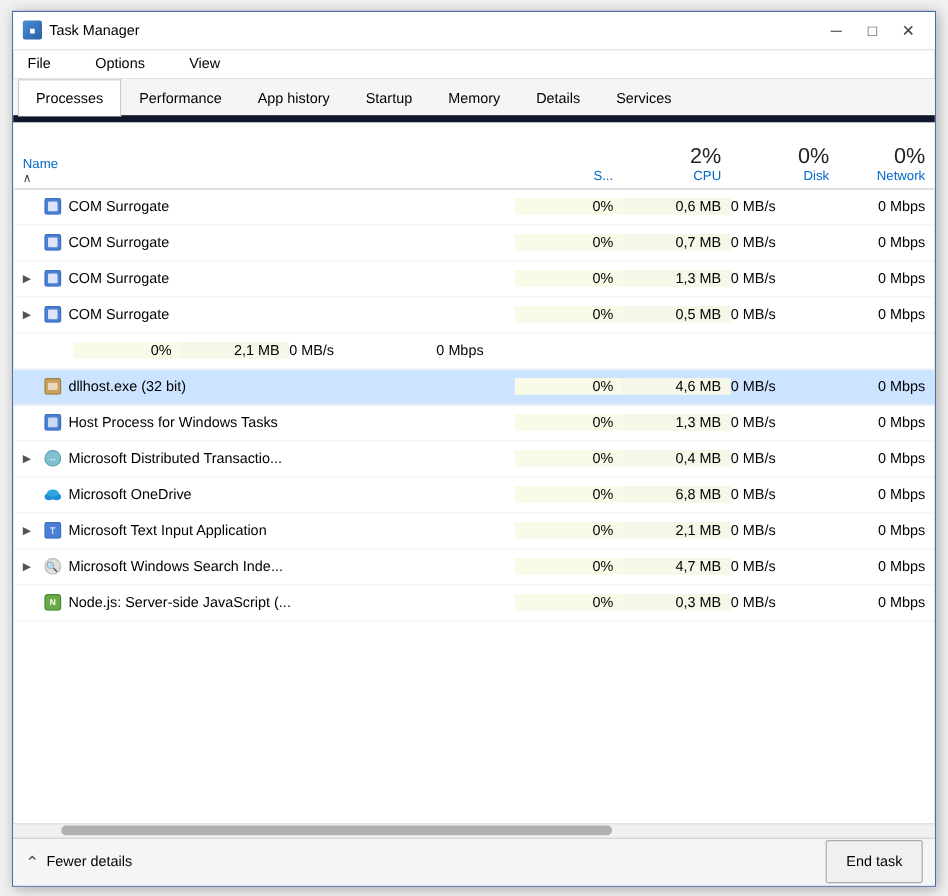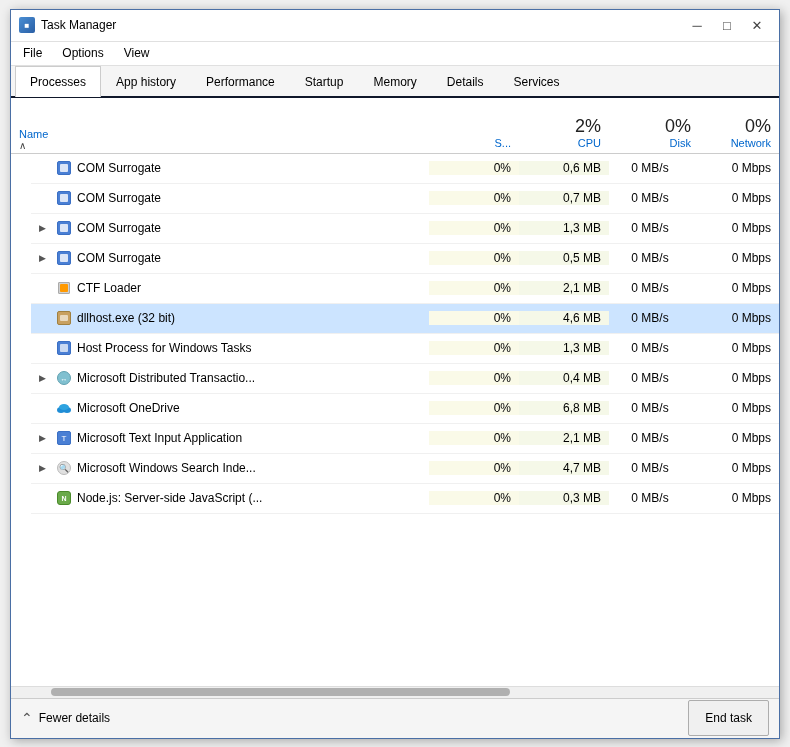--- a/index.html
+++ b/index.html
@@ -57,31 +57,31 @@
       display: flex; align-items: center; justify-content: center;
       color: #444;
       border-radius: 2px;
     }
     .menu-bar {
       display: flex;
       padding: 2px 4px;
       border-bottom: 1px solid #e0e0e0;
       height: 24px;
       align-items: center;
-      gap: 4px;
+      gap: 21px;
     }
     .menu-item {
       padding: 2px 8px;
       font-size: 12px;
       cursor: pointer;
       border-radius: 2px;
     }
     .tabs {
       display: flex;
-      border-bottom: 2px solid #0f172a;
+      border-bottom: 6px solid #0f172a;
       background: #f5f5f5;
       padding: 0 4px;
     }
     .tab {
       padding: 8px 14px;
       font-size: 12px;
       cursor: pointer;
       border: 1px solid transparent;
       border-bottom: none;
       margin-bottom: -1px;
@@ -133,21 +133,20 @@
       padding: 0 8px;
     }
     .header-col.status-col {
       width: 50px;
       align-items: flex-end;
     }
     .table-body {
       flex: 1;
       overflow-y: auto;
       overflow-x: hidden;
-      padding-left: 20px;
     }
     .table-row {
       display: flex;
       align-items: center;
       height: 30px;
       border-bottom: 1px solid #f0f0f0;
       cursor: pointer;
     }
     .table-row.selected { background: #cce4ff; }
     .row-name {
@@ -180,21 +179,21 @@
     }
     .row-memory {
       width: 90px;
       text-align: right;
       padding-right: 8px;
       font-size: 12px;
       background: #f5f8e8;
     }
     .row-disk {
       width: 90px;
-      text-align: center;
+      text-align: left;
       padding-right: 8px;
       font-size: 12px;
     }
     .row-network {
       width: 80px;
       text-align: right;
       padding-right: 8px;
       font-size: 12px;
     }
     .bottom-bar {
@@ -264,22 +263,22 @@
   </div>
 
   <div class="menu-bar">
     <span class="menu-item">File</span>
     <span class="menu-item">Options</span>
     <span class="menu-item">View</span>
   </div>
 
   <div class="tabs">
     <div class="tab active">Processes</div>
+    <div class="tab">Performance</div>
     <div class="tab">App history</div>
-    <div class="tab">Performance</div>
     <div class="tab">Startup</div>
     <div class="tab">Memory</div>
     <div class="tab">Details</div>
     <div class="tab">Services</div>
   </div>
 
   <div class="content">
 
     <div class="table-header-row">
       <div class="header-col name-col">
@@ -362,31 +361,20 @@
             </span>
       <span class="row-label">COM Surrogate</span>
     </div>
     <div class="row-status"></div>
     <div class="row-cpu">0%</div>
     <div class="row-memory">0,5 MB</div>
     <div class="row-disk">0 MB/s</div>
     <div class="row-network">0 Mbps</div>
   </div>
         <div class="table-row">
-    <div class="row-name">
-      <span style="width:12px;font-size:9px;color:#555;flex-shrink:0;"></span>
-      <span style="flex-shrink:0;">
-              <div style="width:14px;height:14px;position:relative;">
-      <div style="width:12px;height:12px;background:#d0d0d0;border:1px solid #aaa;border-radius:1px;position:absolute;top:1px;left:1px;display:flex;align-items:center;justify-content:center;">
-        <div style="width:8px;height:8px;background:#ff9900;border-radius:1px;"></div>
-      </div>
-              </div>
-            </span>
-      <span class="row-label">CTF Loader</span>
-    </div>
     <div class="row-status"></div>
     <div class="row-cpu">0%</div>
     <div class="row-memory">2,1 MB</div>
     <div class="row-disk">0 MB/s</div>
     <div class="row-network">0 Mbps</div>
   </div>
         <div class="table-row selected">
     <div class="row-name">
       <span style="width:12px;font-size:9px;color:#555;flex-shrink:0;"></span>
       <span style="flex-shrink:0;">

